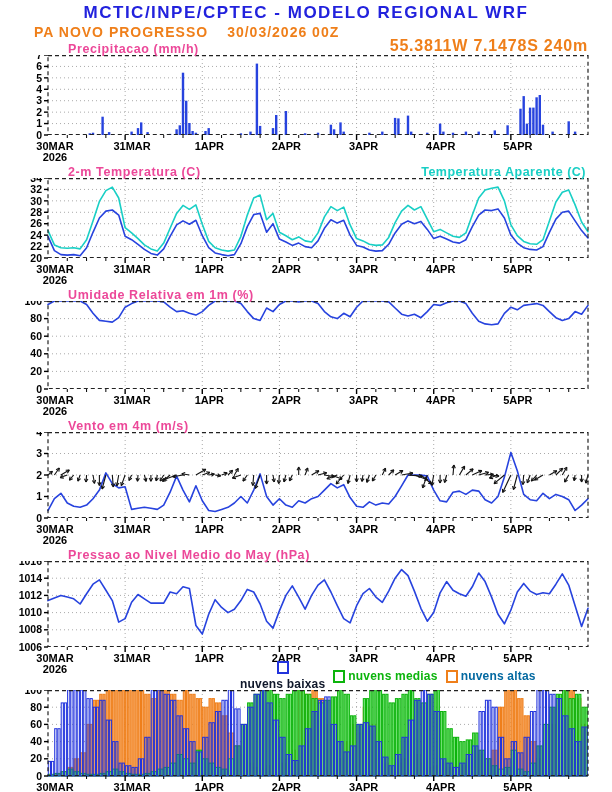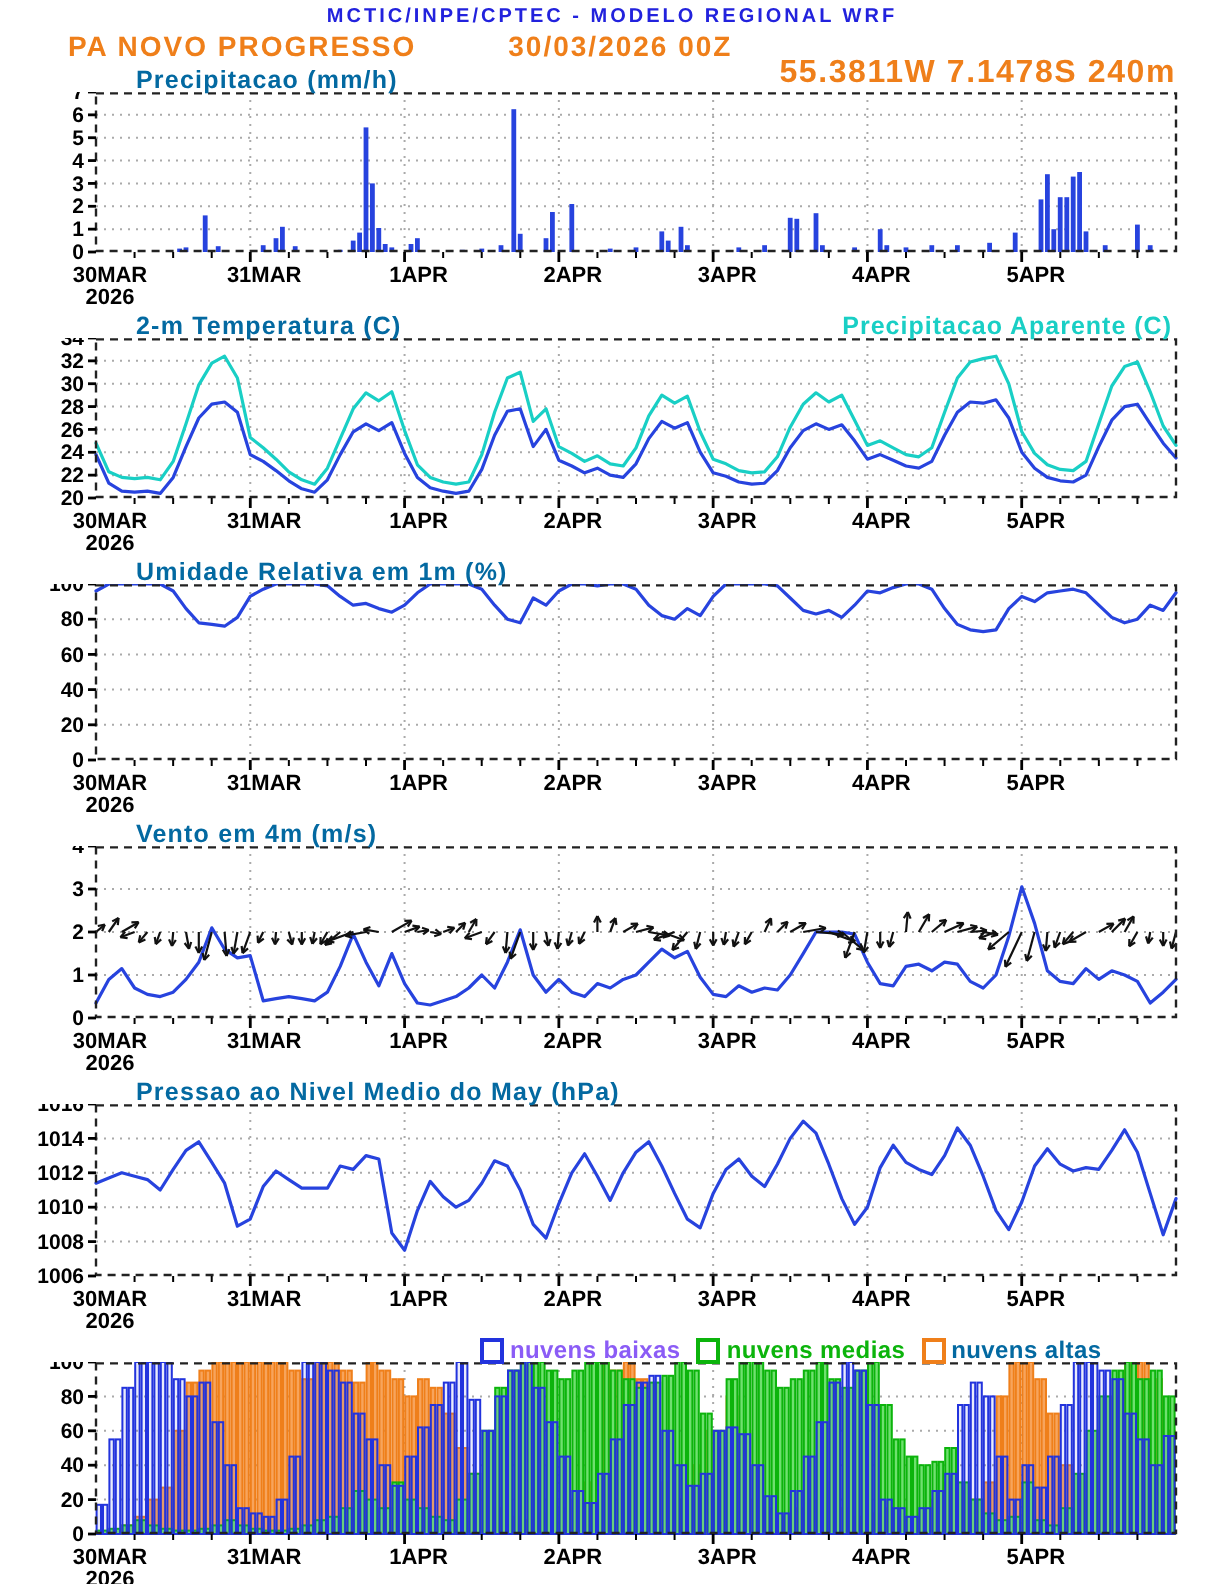--- a/index.html
+++ b/index.html
@@ -1,33 +1,33 @@
 <!DOCTYPE html>
 <html><head>
 <meta charset="utf-8">
 <style>
   html,body{margin:0;padding:0;background:#fff;}
   .page{position:relative;width:612px;height:792px;background:#fff;overflow:hidden;
         font-family:"Liberation Sans",sans-serif;}
-  .hdr1{margin:3px 0 0 0;text-align:center;font-size:10px;font-weight:bold;
+  .hdr1{margin:3px 0 0 0;text-align:center;font-size:17px;font-weight:bold;
         color:#2222DD;letter-spacing:1.5px;white-space:pre;}
   .hdr2{display:flex;margin:1px 0 0 34px;font-size:14px;font-weight:bold;
-        color:#EF7F1A;letter-spacing:1px;gap:46px;}
+        color:#EF7F1A;letter-spacing:1px;gap:19px;}
   .panel{position:relative;}
   .trow{position:relative;height:15px;display:flex;align-items:flex-end;}
   .ptitle{position:absolute;left:68px;bottom:-1px;font-size:12.5px;font-weight:bold;
-          color:#0369a1;letter-spacing:.6px;white-space:nowrap;margin-top:30px;}
+          color:#ec4899;letter-spacing:.6px;white-space:nowrap;margin-top:30px;}
   .coords{position:absolute;right:24px;bottom:0px;font-size:16px;font-weight:bold;
           color:#EF7F1A;letter-spacing:.8px;}
   .legend2{position:absolute;right:26px;bottom:-1px;font-size:12.5px;font-weight:bold;
            color:#19CFC5;letter-spacing:.5px;}
   .lgrow{position:absolute;left:240px;bottom:-1px;display:flex;gap:8px;align-items:center;}
   .lgitem{display:flex;align-items:center;gap:3px;font-size:12px;font-weight:bold;letter-spacing:.2px;}
   .sq{width:8px;height:9px;border:2px solid;display:inline-block;background:#fff;}
-  .lg-blue{color:#8b5cf6;} .lg-blue .sq{border-color:#2233DD;}
+  .lg-blue{color:#0f172a;flex-direction:column;} .lg-blue .sq{border-color:#2233DD;}
   .lg-green{color:#0CB40C;} .lg-green .sq{border-color:#0CB40C;}
   .lg-orange{color:#0369a1;} .lg-orange .sq{border-color:#EF7F1A;}
   .chart{line-height:0;}
   svg text{font-family:"Liberation Sans",sans-serif;font-weight:bold;fill:#000;}
 </style>
 </head>
 <body>
 
 <div class="page">
 
@@ -163,21 +163,21 @@
           <text x="286.4" y="95" text-anchor="middle" font-size="11">2APR</text>
           <text x="363.6" y="95" text-anchor="middle" font-size="11">3APR</text>
           <text x="440.7" y="95" text-anchor="middle" font-size="11">4APR</text>
           <text x="517.9" y="95" text-anchor="middle" font-size="11">5APR</text>
         </svg></div>
   </section>
 
   <section class="panel">
     <div class="trow">
       <span class="ptitle">2-m Temperatura (C)</span>
-      <span class="legend2">Precipitacao Aparente (C)</span>
+      <span class="legend2">Temperatura Aparente (C)</span>
     </div>
     <div class="chart"><svg width="612" height="108" viewBox="0 0 612 108">
           <line x1="48" y1="68.57142857142857" x2="588" y2="68.57142857142857" stroke="#AAAAAA" stroke-width="1" stroke-dasharray="1 3"></line>
           <line x1="48" y1="57.142857142857146" x2="588" y2="57.142857142857146" stroke="#AAAAAA" stroke-width="1" stroke-dasharray="1 3"></line>
           <line x1="48" y1="45.714285714285715" x2="588" y2="45.714285714285715" stroke="#AAAAAA" stroke-width="1" stroke-dasharray="1 3"></line>
           <line x1="48" y1="34.285714285714285" x2="588" y2="34.285714285714285" stroke="#AAAAAA" stroke-width="1" stroke-dasharray="1 3"></line>
           <line x1="48" y1="22.857142857142858" x2="588" y2="22.857142857142858" stroke="#AAAAAA" stroke-width="1" stroke-dasharray="1 3"></line>
           <line x1="48" y1="11.428571428571429" x2="588" y2="11.428571428571429" stroke="#AAAAAA" stroke-width="1" stroke-dasharray="1 3"></line>
           <line x1="125.14285714285714" y1="0" x2="125.14285714285714" y2="80" stroke="#AAAAAA" stroke-width="1" stroke-dasharray="1 3"></line>
           <line x1="202.28571428571428" y1="0" x2="202.28571428571428" y2="80" stroke="#AAAAAA" stroke-width="1" stroke-dasharray="1 3"></line>

